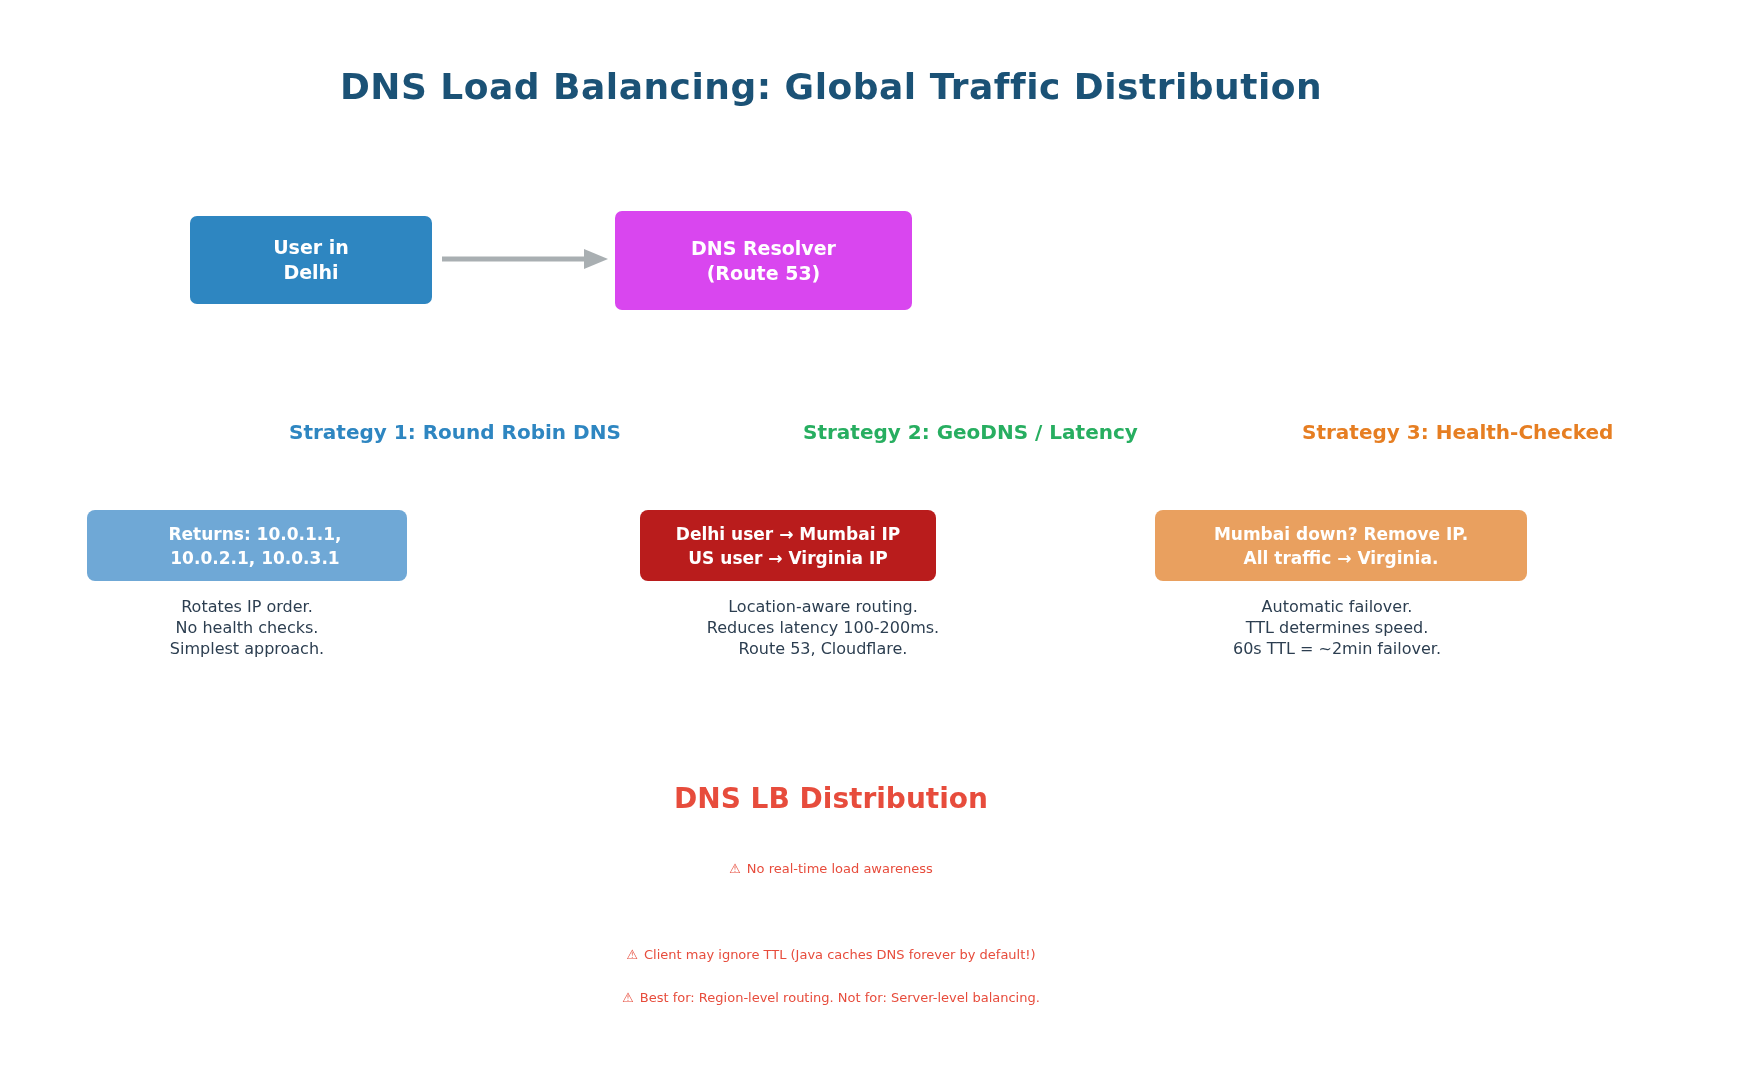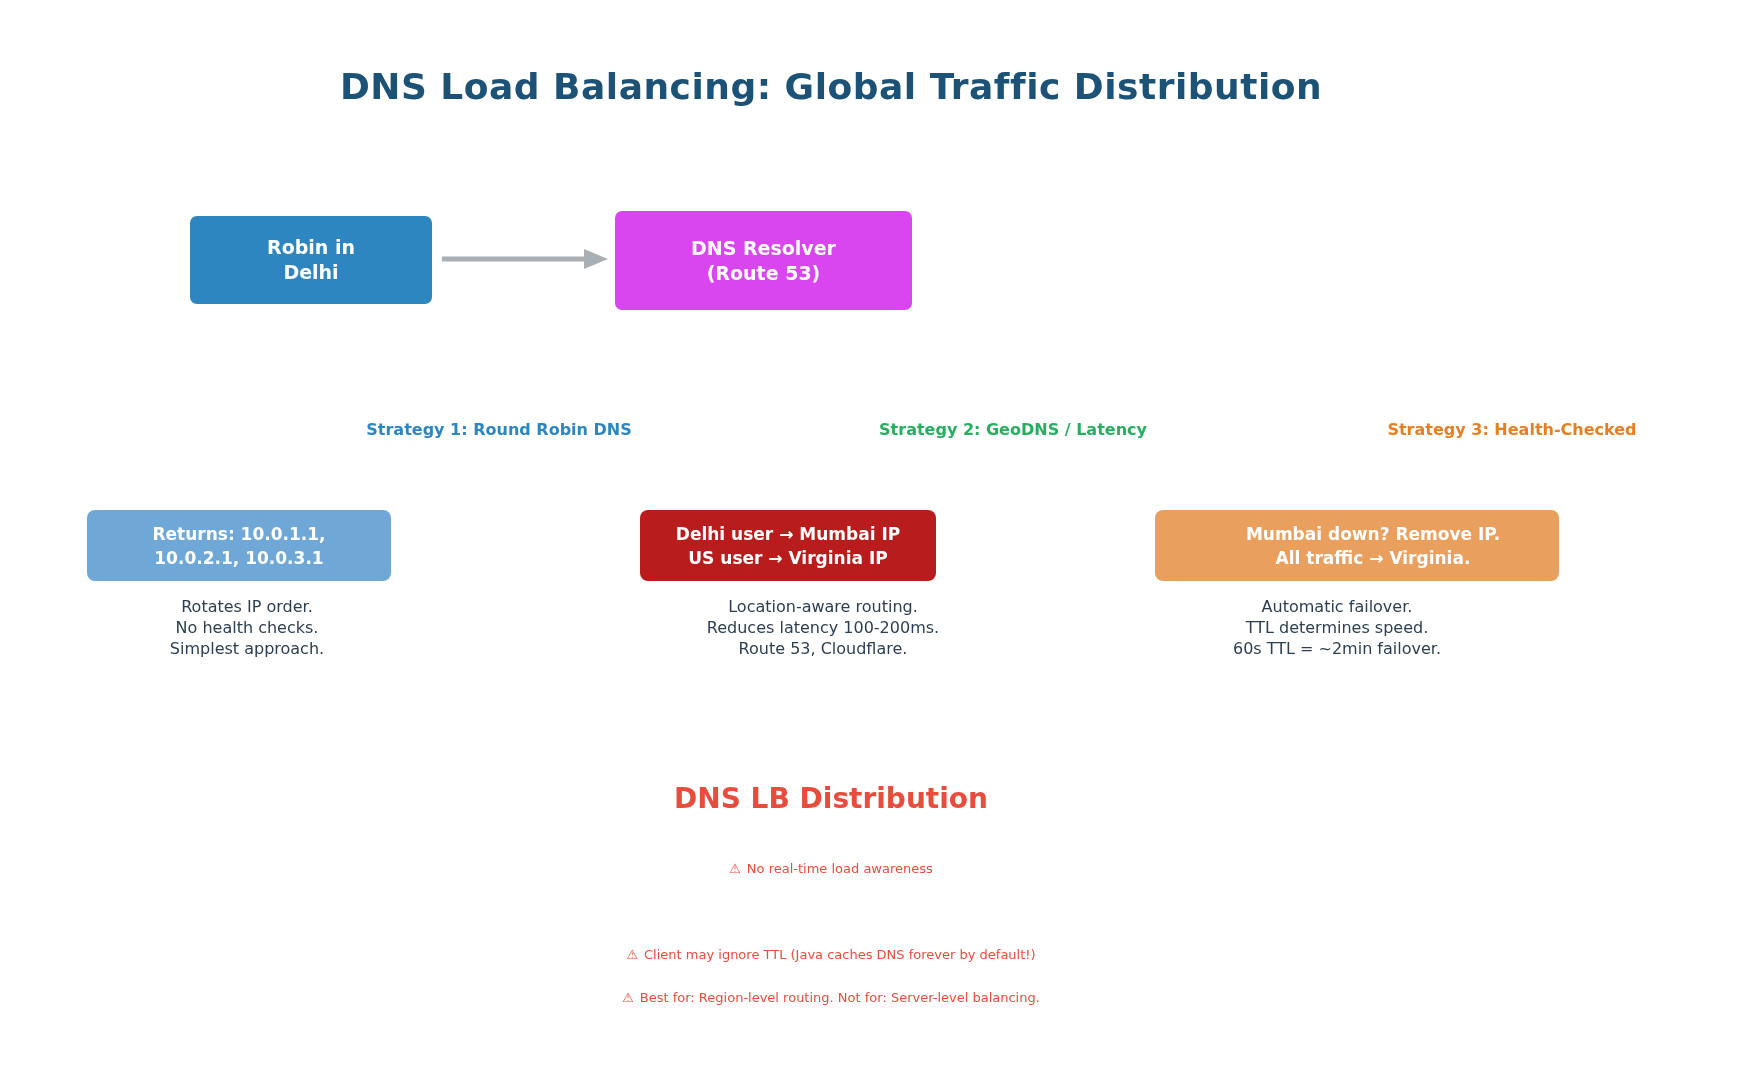--- a/index.html
+++ b/index.html
@@ -47,44 +47,43 @@
     left: 615px; top: 193px; width: 297px; height: 99px;
     background: #d946ef;
     font-size: 19px;
     line-height: 25px;
   }
   .flow-arrow { left: 438px; top: 226px; }
 
   .strategy-heading {
     top: 402px;
     width: 420px;
-    text-align: center;
-    font-size: 16px;
+    font-size: 20px;
     font-weight: bold;
   }
   .sh1 { left: 289px;  color: #2E86C1; }
   .sh2 { left: 803px;  color: #27AE60; }
   .sh3 { left: 1302px; color: #E67E22; }
 
   .strategy-box {
     top: 492px; height: 71px;
     border-radius: 8px;
     color: #ffffff;
     font-weight: bold;
     font-size: 17px;
     line-height: 24px;
     display: flex;
     flex-direction: column;
     justify-content: center;
     align-items: center;
     text-align: center;
   }
-  .sb1 { left: 87px;   width: 304px; background: #6FA8D6; }
+  .sb1 { left: 87px;   width: 304px; background: #6FA8D6; padding-left: 16px; }
   .sb2 { left: 640px;  width: 296px; background: #b91c1c; }
-  .sb3 { left: 1155px; width: 372px; background: #E9A05F; padding-left: 32px; }
+  .sb3 { left: 1155px; width: 372px; background: #E9A05F; }
 
   .strategy-notes {
     top: 578px;
     width: 400px;
     text-align: center;
     font-size: 16px;
     line-height: 21px;
     color: #2C3E50;
   }
   .sn1 { left: 47px; }
@@ -111,21 +110,21 @@
   .warn-icon { margin-right: 6px; }
 </style>
 </head>
 <body>
 
 <div id="canvas">
 
   <div class="abs page-title">DNS Load Balancing: Global Traffic Distribution</div>
 
   <div class="abs node-box user-box">
-    <div>Robin in</div>
+    <div>User in</div>
     <div>Delhi</div>
   </div>
 
   <svg class="abs flow-arrow" width="174" height="30" viewBox="0 0 174 30">
     <line x1="4" y1="15" x2="148" y2="15" stroke="#A9AFB2" stroke-width="5"></line>
     <polygon points="146,5 170,15 146,25" fill="#A9AFB2"></polygon>
   </svg>
 
   <div class="abs node-box resolver-box">
     <div>DNS Resolver</div>

